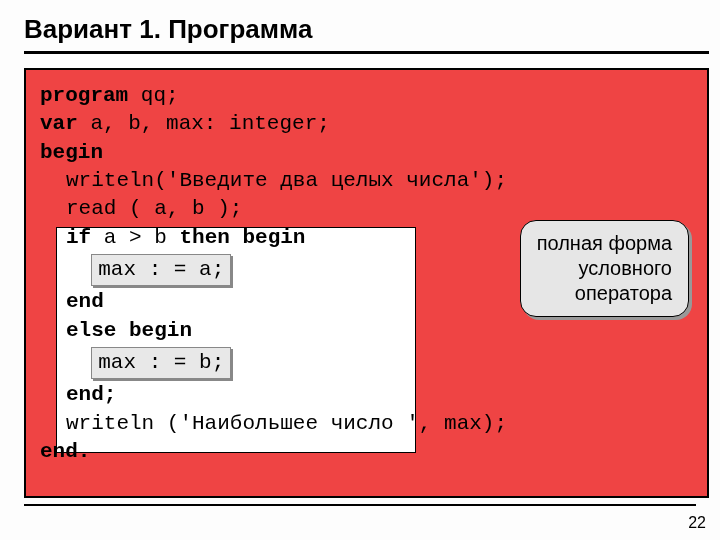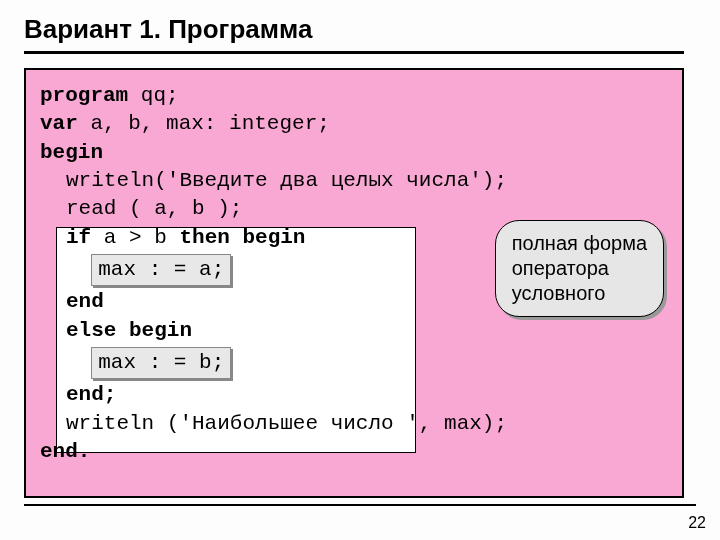--- a/index.html
+++ b/index.html
@@ -5,35 +5,35 @@
   * { box-sizing: border-box; }
   html, body { margin:0; padding:0; }
   body {
     width:720px; height:540px;
     background:#fdfdfd;
     font-family: Arial, Helvetica, sans-serif;
     position:relative;
   }
   .slide {
     width:720px; height:540px;
-    padding:14px 36px 0 24px;
+    padding:14px 11px 0 24px;
     position:relative;
   }
   .title {
     font-size:26px;
     font-weight:bold;
     color:#000;
     padding-bottom:6px;
     border-bottom:3px solid #000;
     margin-bottom:14px;
   }
   .codebox {
     position:relative;
     border:2px solid #000;
-    background:#f9a8d4;
+    background:#ef4444;
     padding:12px 14px 16px 14px;
     height:430px;
   }
   .code {
     font-family:"Courier New", monospace;
     font-size:21px;
     line-height:1.35;
     color:#000;
     white-space:pre;
     position:relative;
@@ -65,26 +65,26 @@
   
   .callout {
     position:absolute;
     right:18px;
     top:150px;
     z-index:3;
   }
   .bubble {
     background:#e6e6e6;
     border:1.5px solid #000;
-    border-radius:24px;
+    border-radius:16px;
     padding:10px 16px;
     font-family: Arial, sans-serif;
     font-size:20px;
     line-height:1.25;
-    text-align:left;
+    text-align:right;
     box-shadow:3px 3px 0 #999;
     position:relative;
   }
   .tail {
     position:absolute;
     left:-42px;
     top:70px;
     width:0; height:0;
   }
   .pagenum {
@@ -122,22 +122,22 @@
 <span class="indent kw">end</span>
 <span class="indent"><span class="kw">else </span><span class="kw">begin</span></span>
 <span class="indent">  <span class="chip">max : = b;</span></span>
 <span class="indent kw">end;</span>
 <span class="indent">writeln ('Наибольшее число ', max);</span>
 <span class="kw">end.</span></div>
 
     <div class="callout">
       <div class="bubble">
         <div>полная форма</div>
+        <div>условного</div>
         <div>оператора</div>
-        <div>условного</div>
         <svg class="tail" width="60" height="100" style="position:absolute; left:-30px; top:60px;">
           <polygon points="30,0 50,10 -5,90" fill="#e6e6e6" stroke="#000" stroke-width="1.5"></polygon>
         </svg>
       </div>
     </div>
 
   </div>
 
   <div class="footer-line"></div>
   <div class="pagenum">22</div>

